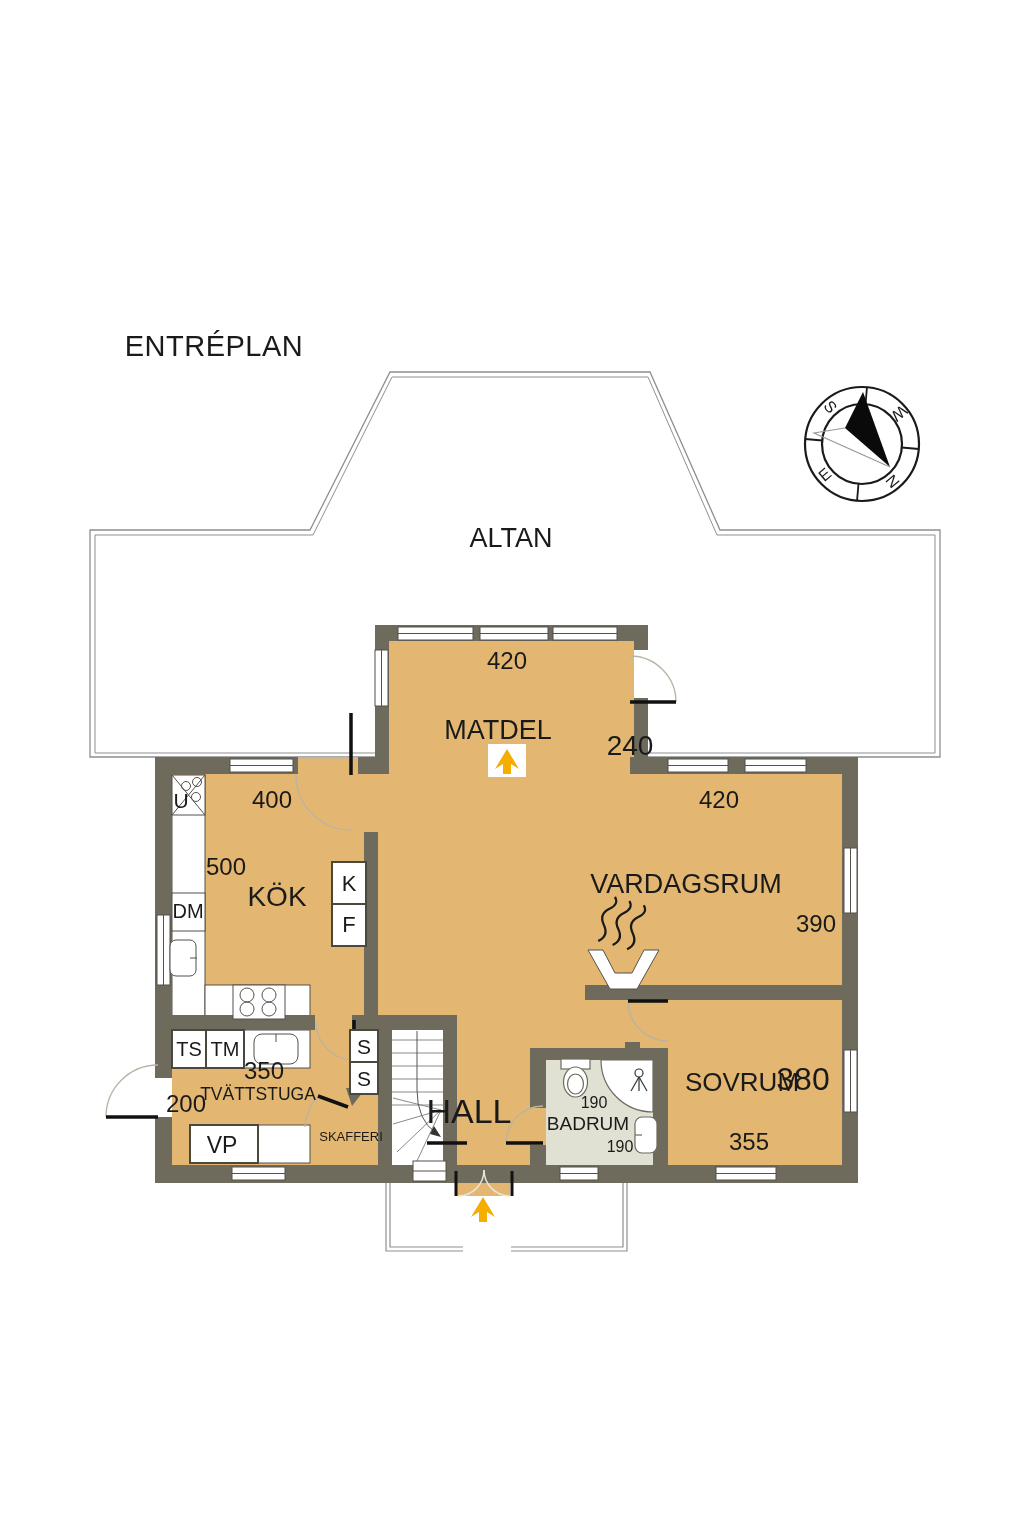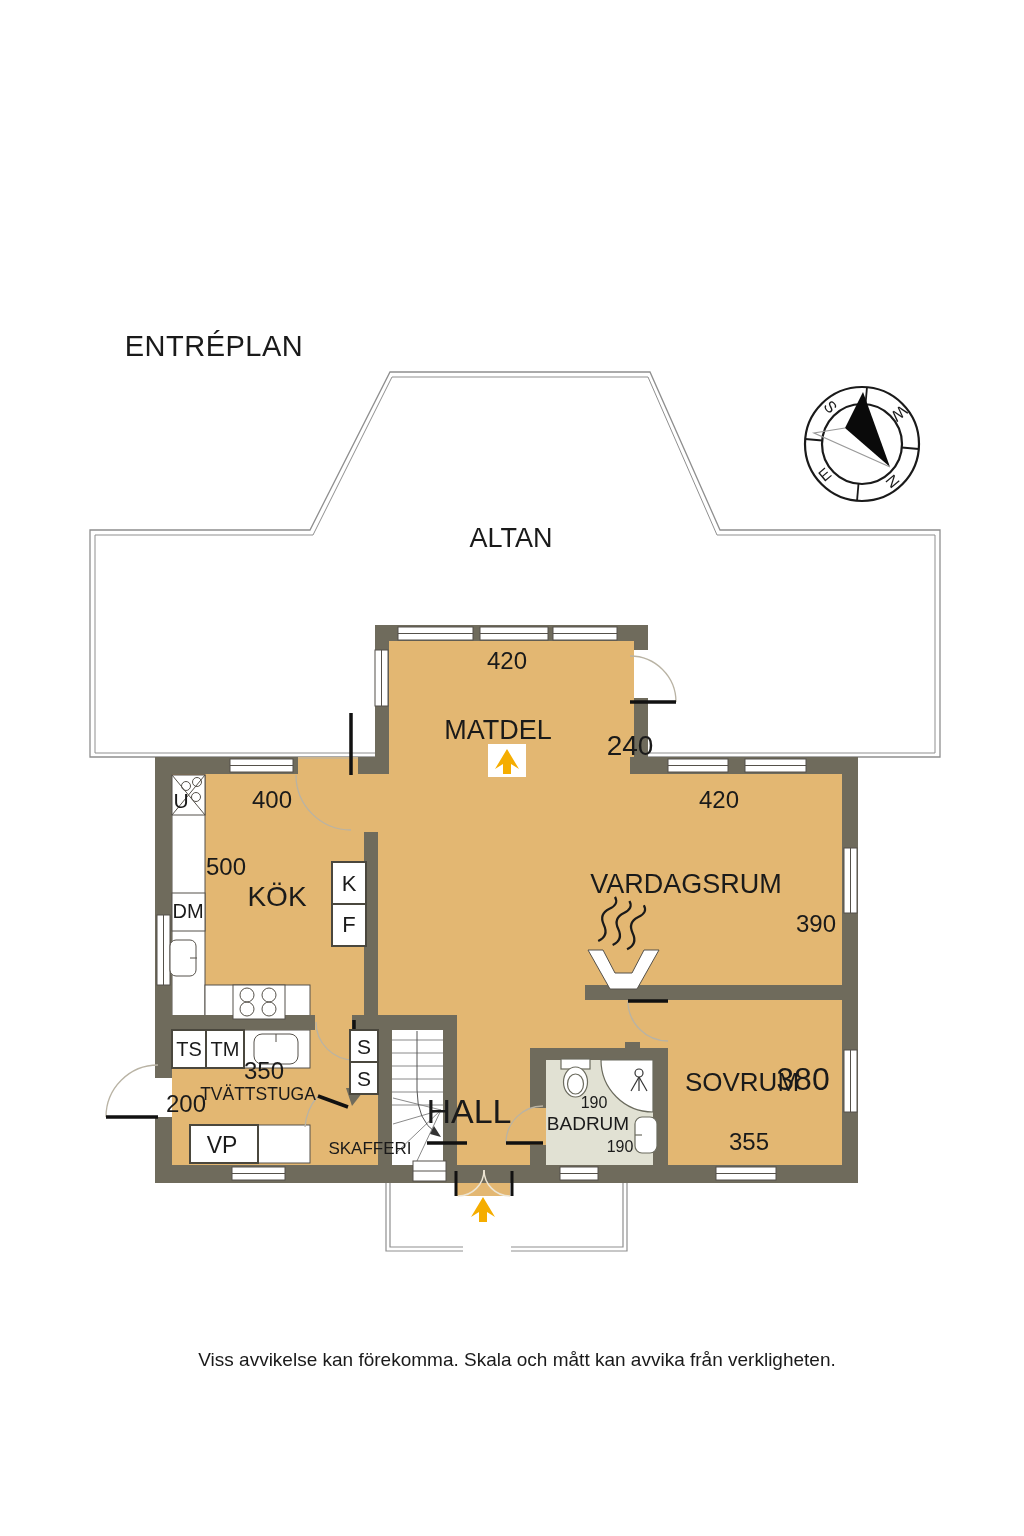--- a/index.html
+++ b/index.html
@@ -221,21 +221,21 @@
 <div class="lbl" style="left:214px;top:346px;font-size:29px;letter-spacing:0.5px;">ENTRÉPLAN</div>
 
 <div class="lbl" style="left:511px;top:538px;font-size:27px;">ALTAN</div>
 <div class="lbl" style="left:498px;top:730px;font-size:27px;">MATDEL</div>
 <div class="lbl" style="left:277px;top:897px;font-size:28px;">KÖK</div>
 <div class="lbl" style="left:686px;top:884px;font-size:27px;text-align:right;">VARDAGSRUM</div>
 <div class="lbl" style="left:469px;top:1067px;font-size:34px;margin-top:44px;">HALL</div>
 <div class="lbl" style="left:588px;top:1123px;font-size:19px;">BADRUM</div>
 <div class="lbl" style="left:742px;top:1082px;font-size:26px;">SOVRUM</div>
 <div class="lbl" style="left:258px;top:1095px;font-size:17.5px;">TVÄTTSTUGA</div>
-<div class="lbl" style="left:370px;top:1136px;font-size:17px;margin-top:12px;">SKAFFERI</div>
+<div class="lbl" style="left:351px;top:1136px;font-size:13px;">SKAFFERI</div>
 
 <div class="lbl" style="left:507px;top:661px;font-size:24px;">420</div>
 <div class="lbl" style="left:630px;top:711px;font-size:28px;margin-top:35px;">240</div>
 <div class="lbl" style="left:272px;top:800px;font-size:24px;">400</div>
 <div class="lbl" style="left:226px;top:867px;font-size:24px;">500</div>
 <div class="lbl" style="left:719px;top:800px;font-size:24px;">420</div>
 <div class="lbl" style="left:816px;top:884px;font-size:24px;margin-top:40px;">390</div>
 <div class="lbl" style="left:264px;top:1071px;font-size:24px;">350</div>
 <div class="lbl" style="left:186px;top:1104px;font-size:24px;">200</div>
 <div class="lbl" style="left:594px;top:1103px;font-size:16px;">190</div>
@@ -251,15 +251,14 @@
 <div class="lbl" style="left:225px;top:1049px;font-size:20px;">TM</div>
 <div class="lbl" style="left:222px;top:1145px;font-size:23px;">VP</div>
 <div class="lbl" style="left:364px;top:1046px;font-size:21px;">S</div>
 <div class="lbl" style="left:364px;top:1078px;font-size:21px;">S</div>
 
 <span class="compass-letter" style="left:830px;top:407px;transform:translate(-50%,-50%) rotate(50deg);">S</span>
 <span class="compass-letter" style="left:899px;top:413px;transform:translate(-50%,-50%) rotate(140deg);">W</span>
 <span class="compass-letter" style="left:825px;top:475px;transform:translate(-50%,-50%) rotate(320deg);">E</span>
 <span class="compass-letter" style="left:893px;top:481px;transform:translate(-50%,-50%) rotate(230deg);">N</span>
 
-<div class="lbl" style="left:517px;top:1359px;font-size:19px;">Viss avvikelse kan förekomma. Skala och mått kan avvika från verkligheten.</div>
 
 </div>
 
 </body></html>

